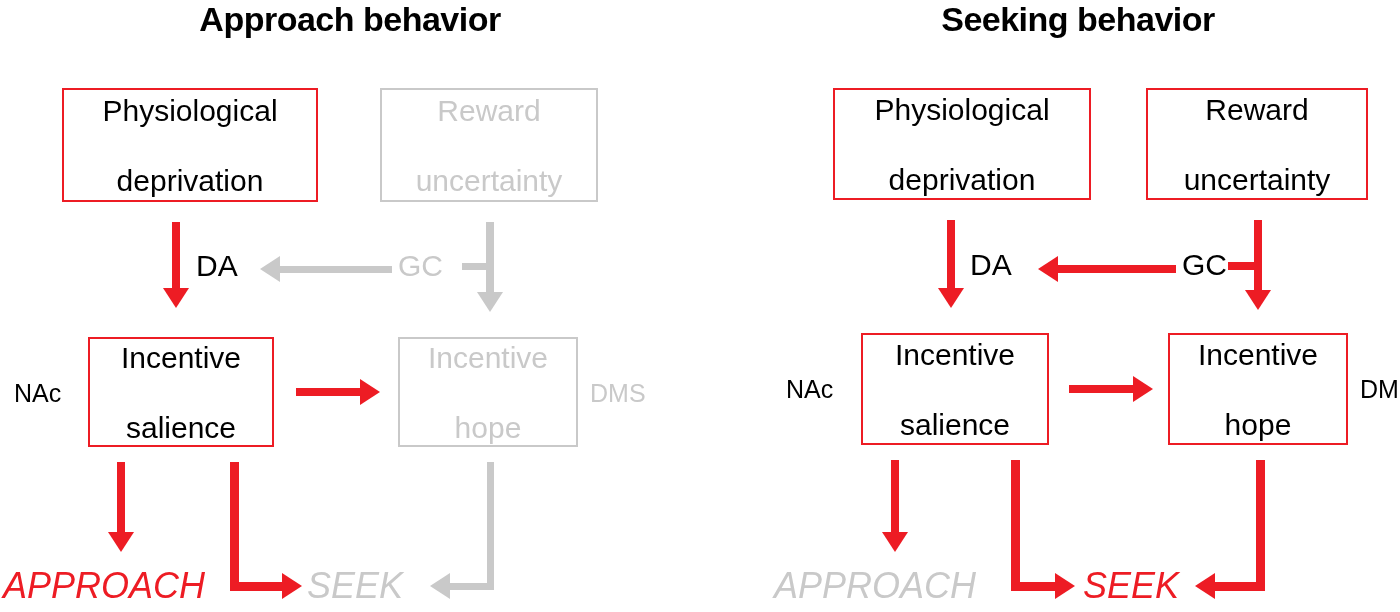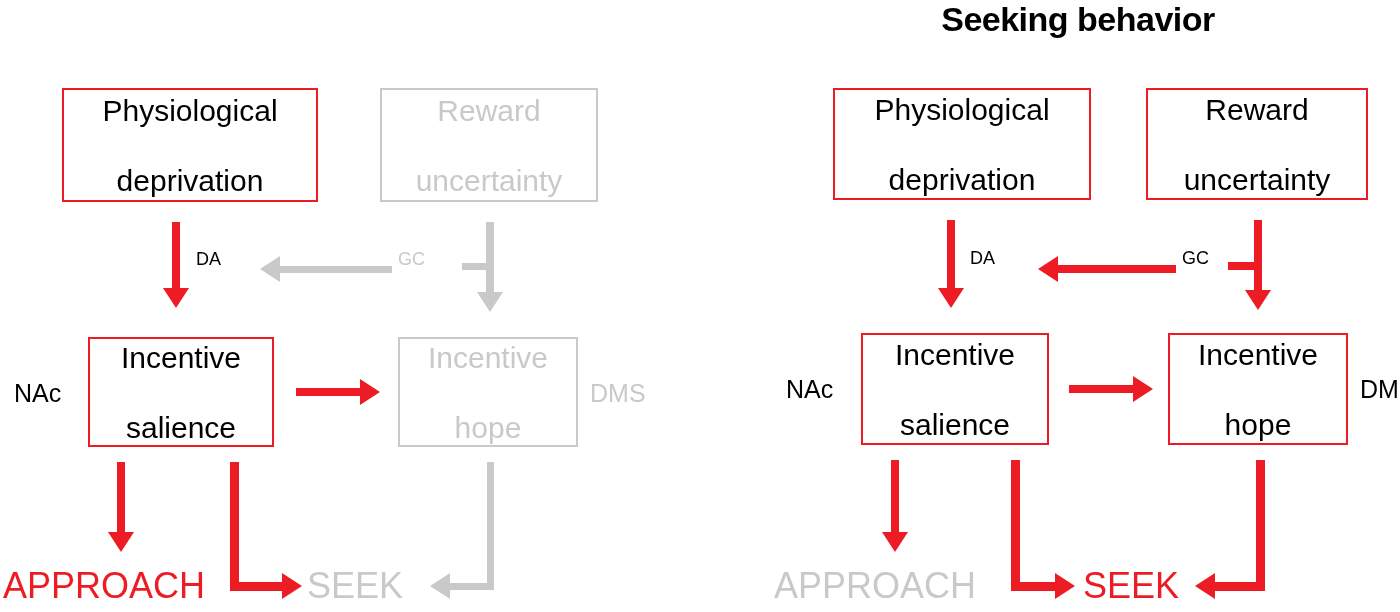--- a/index.html
+++ b/index.html
@@ -56,32 +56,33 @@
   .side-label {
     position: absolute;
     font-size: 25px;
     color: #000000;
     white-space: nowrap;
   }
   .side-label.muted { color: #C9C9C9; }
 
   .inline-label {
     position: absolute;
-    font-size: 18px;
+    font-size: 30px;
     color: #000000;
     white-space: nowrap;
   }
   .inline-label.muted { color: #C9C9C9; }
 
   .outcome {
     position: absolute;
     font-size: 36px;
     color: #ED1C24;
     white-space: nowrap;
     letter-spacing: 0px;
+    font-style: italic;
   }
   .outcome.muted { color: #C9C9C9; }
 
   
   .v-line {
     position: absolute;
     background: #ED1C24;
   }
   .v-line.muted { background: #C9C9C9; }
   .h-line {
@@ -116,20 +117,21 @@
   }
   .arrow-left.muted { border-right-color: #C9C9C9; }
 </style>
 </head>
 <body>
 
 <div id="stage">
 
   <div class="panel panel-left">
 
+    <div class="title">Approach behavior</div>
 
     <div class="node" style="left:62px; top:88px; width:256px; height:114px;">
       <span><span>Physiological</span><br><span>deprivation</span></span>
     </div>
 
     <div class="node muted" style="left:380px; top:88px; width:218px; height:114px;">
       <span><span>Reward</span><br><span>uncertainty</span></span>
     </div>
 
     <div class="v-line" style="left:172px; top:222px; width:8px; height:70px;"></div>

